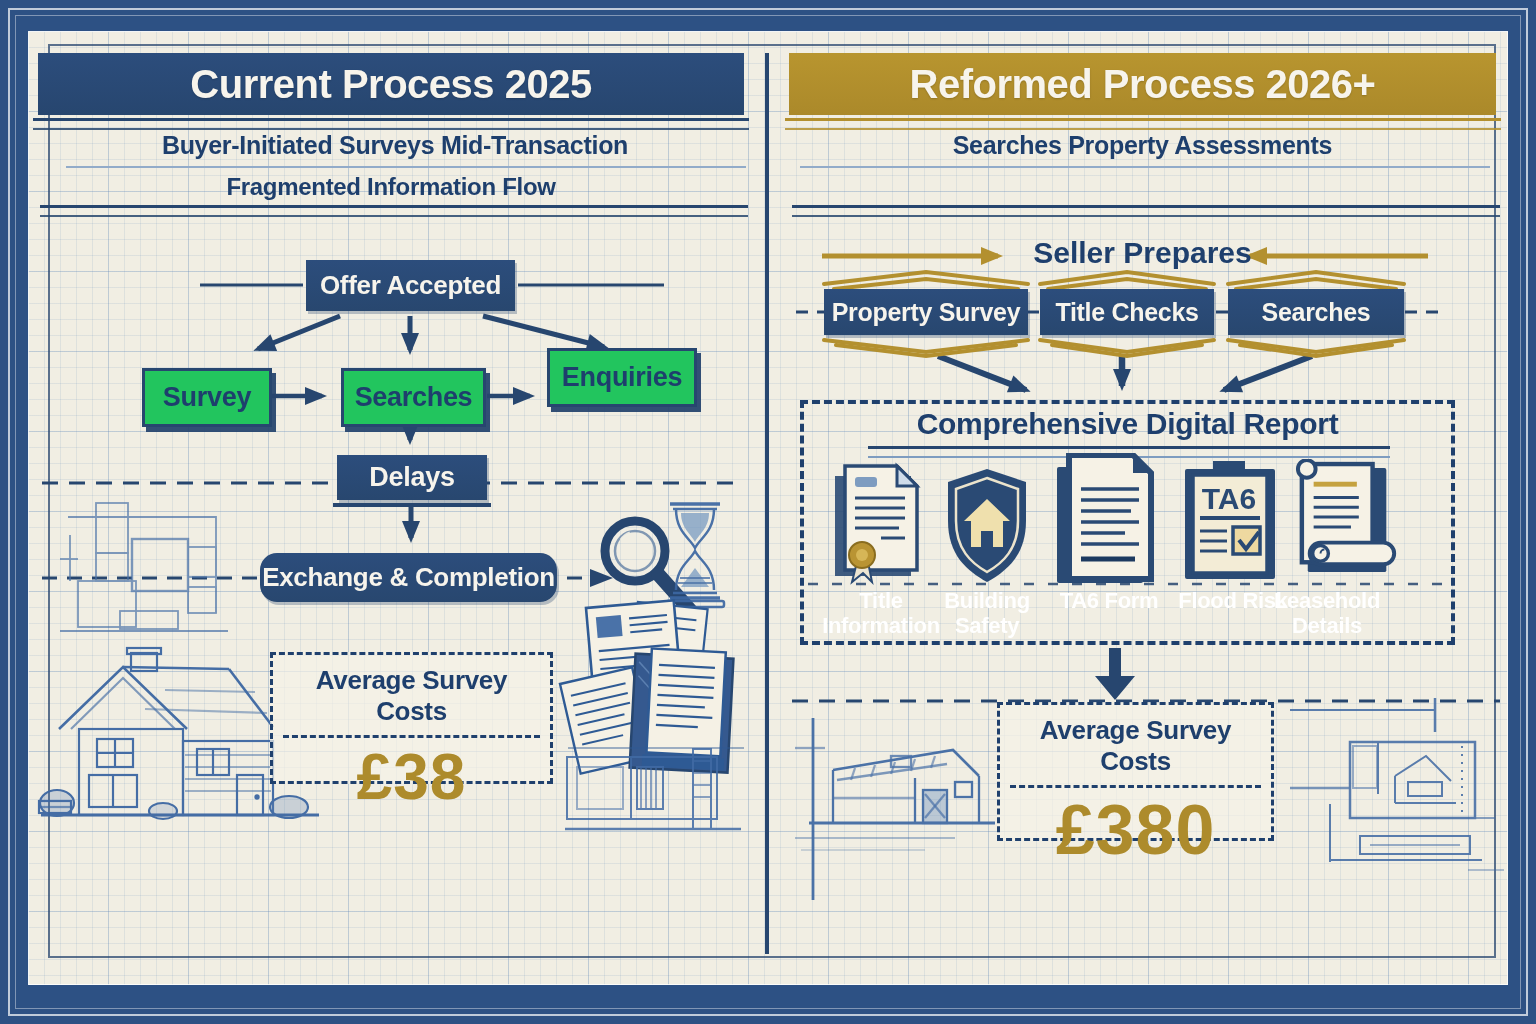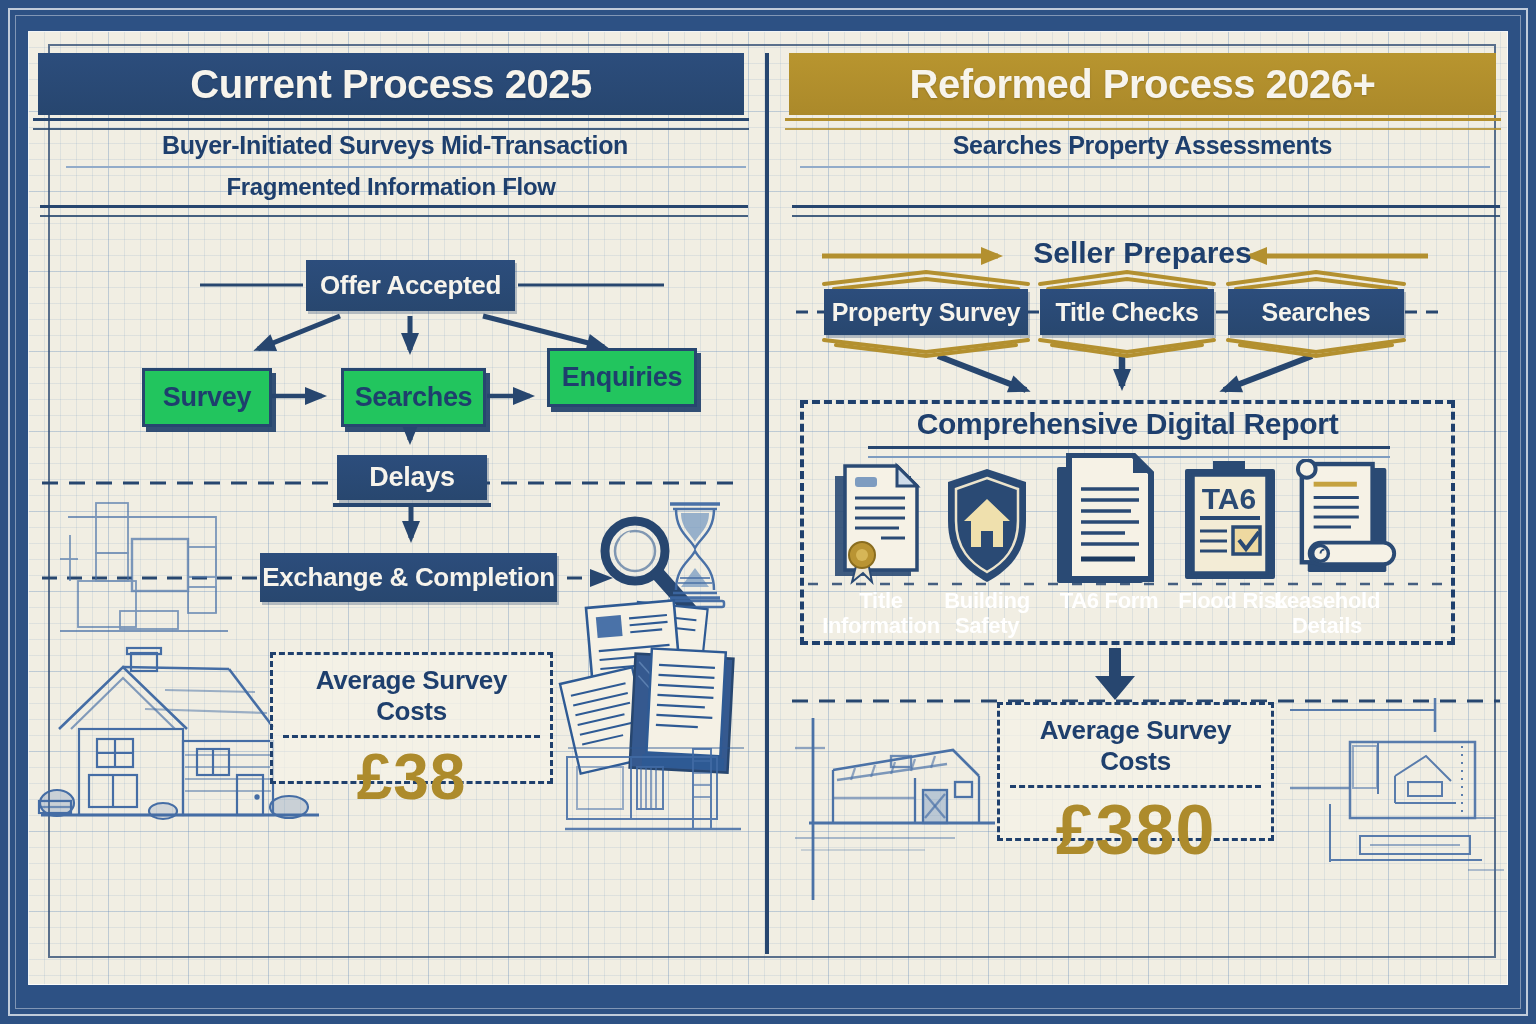--- a/index.html
+++ b/index.html
@@ -315,21 +315,21 @@
   </div>
   <div class="whitebox" style="left:547px;top:348px;width:144px;height:53px;font-size:27px;">
     <span>Enquiries</span>
   </div>
 
   <div class="navybox" style="left:337px;top:455px;width:150px;height:45px;font-size:27px;">
     <span>Delays</span>
   </div>
   <div class="underbar" style="left:333px;top:503px;width:158px;height:4px;"></div>
 
-  <div class="navybox" style="left:260px;top:553px;width:297px;height:49px;font-size:26px;">
+  <div class="navybox" style="left:260px;top:553px;width:297px;height:49px;font-size:26px;border-radius:17px;">
     <span>Exchange &amp; Completion</span>
   </div>
 
   <div class="cost-box" style="left:270px;top:652px;width:277px;height:126px;">
     <div class="cost-title">Average Survey Costs</div>
     <div class="cost-value">£38</div>
   </div>
 
   <div class="bar gold" style="left:789px;top:53px;width:707px;height:62px;">
     <span>Reformed Process 2026+</span>

